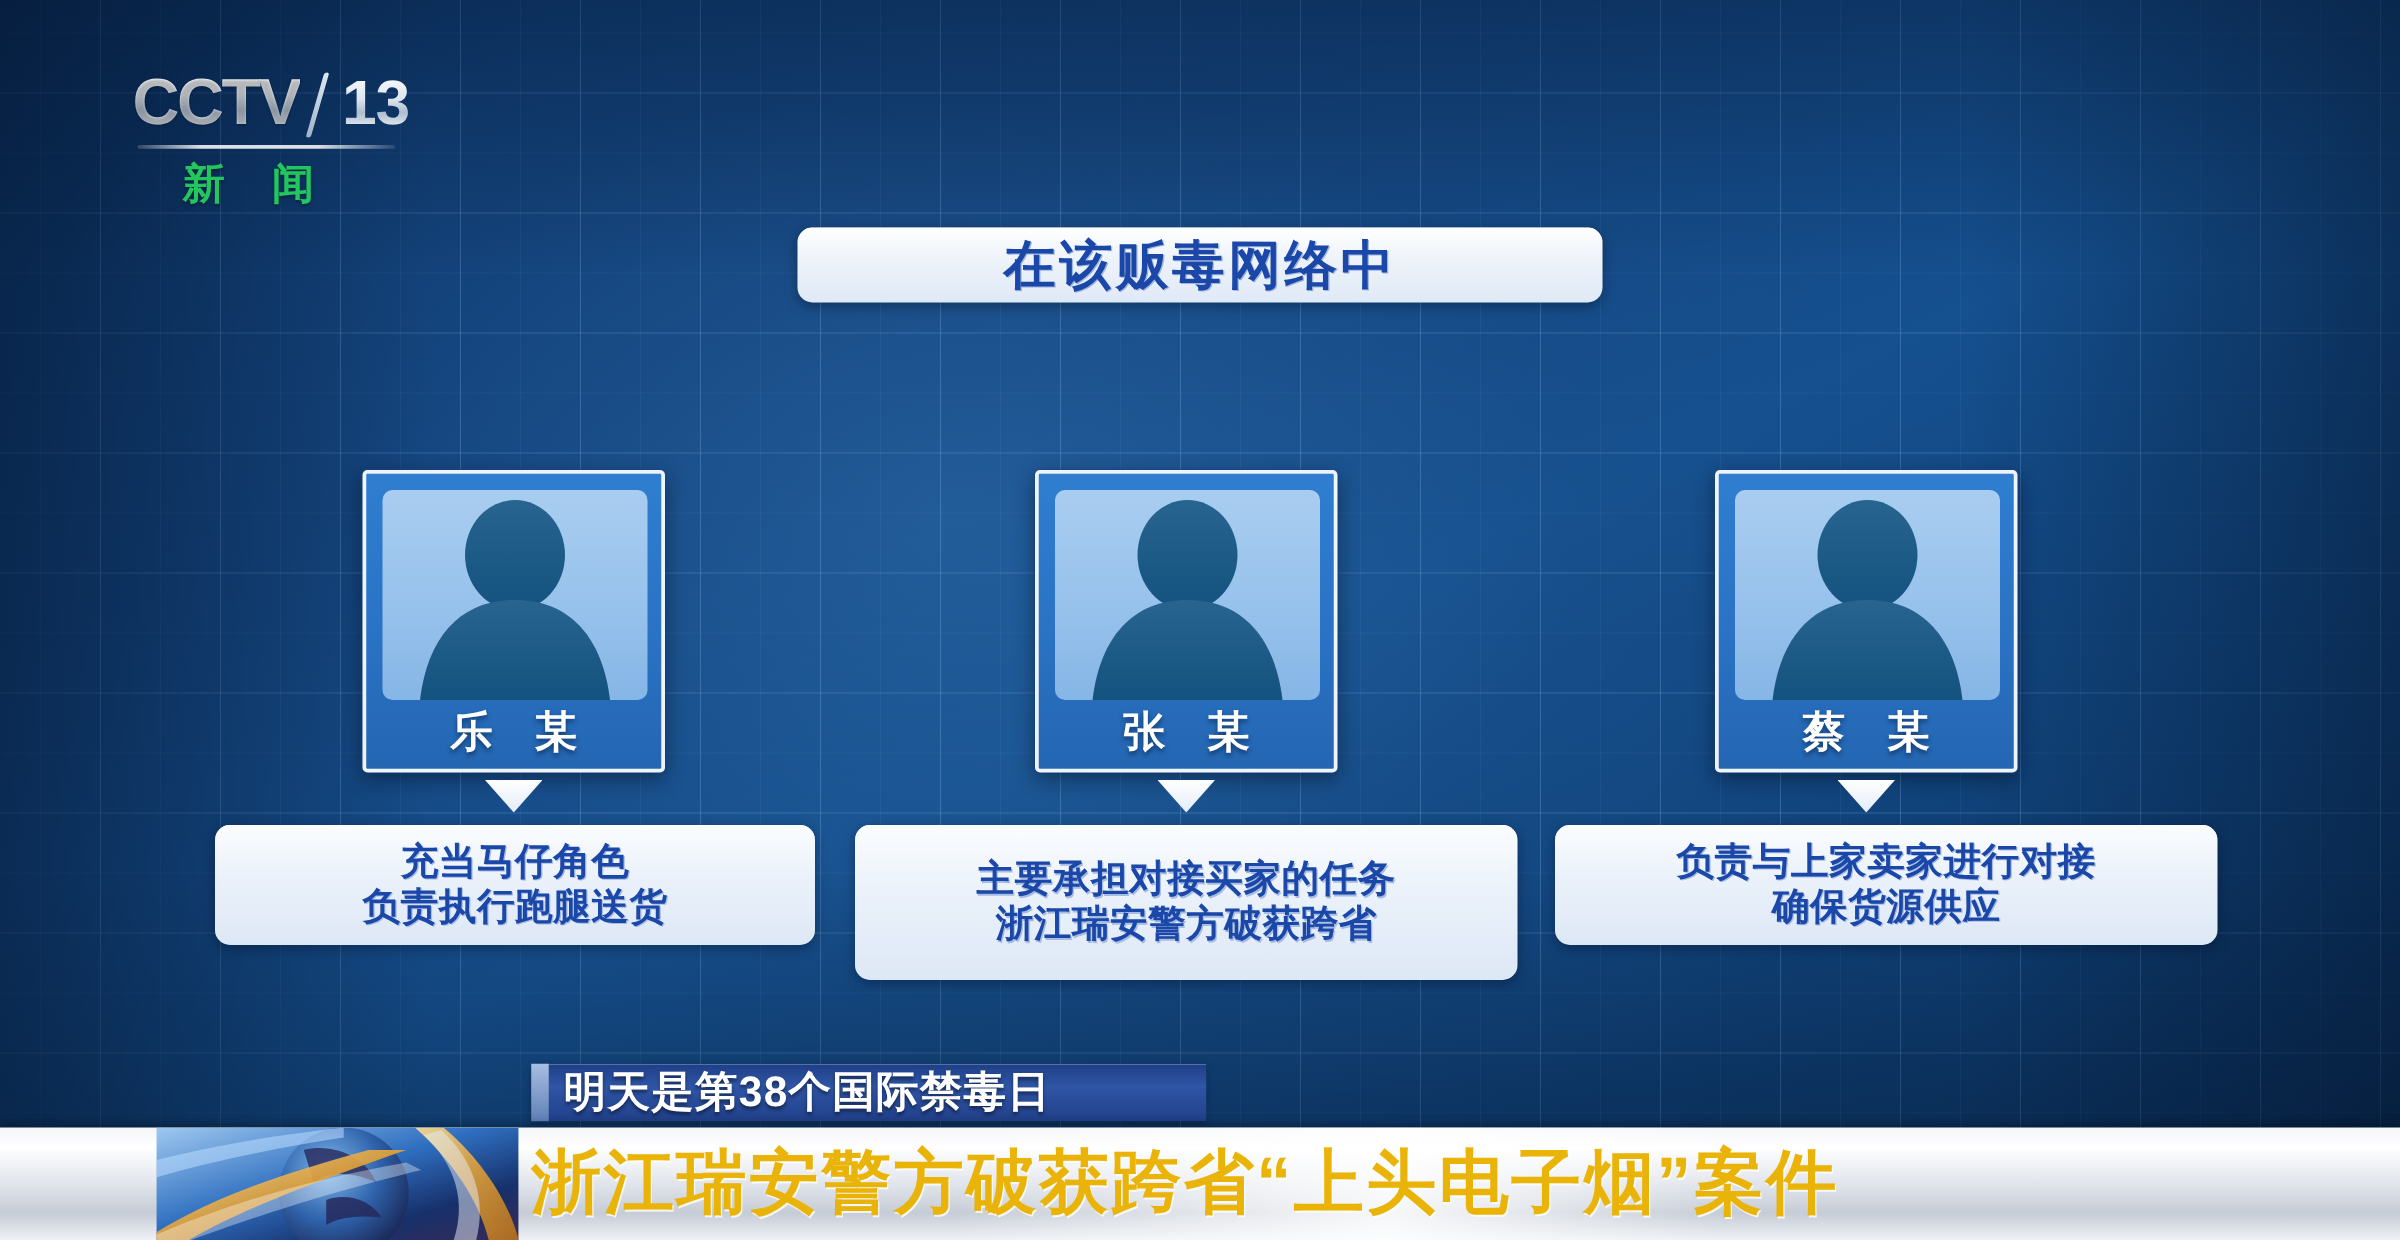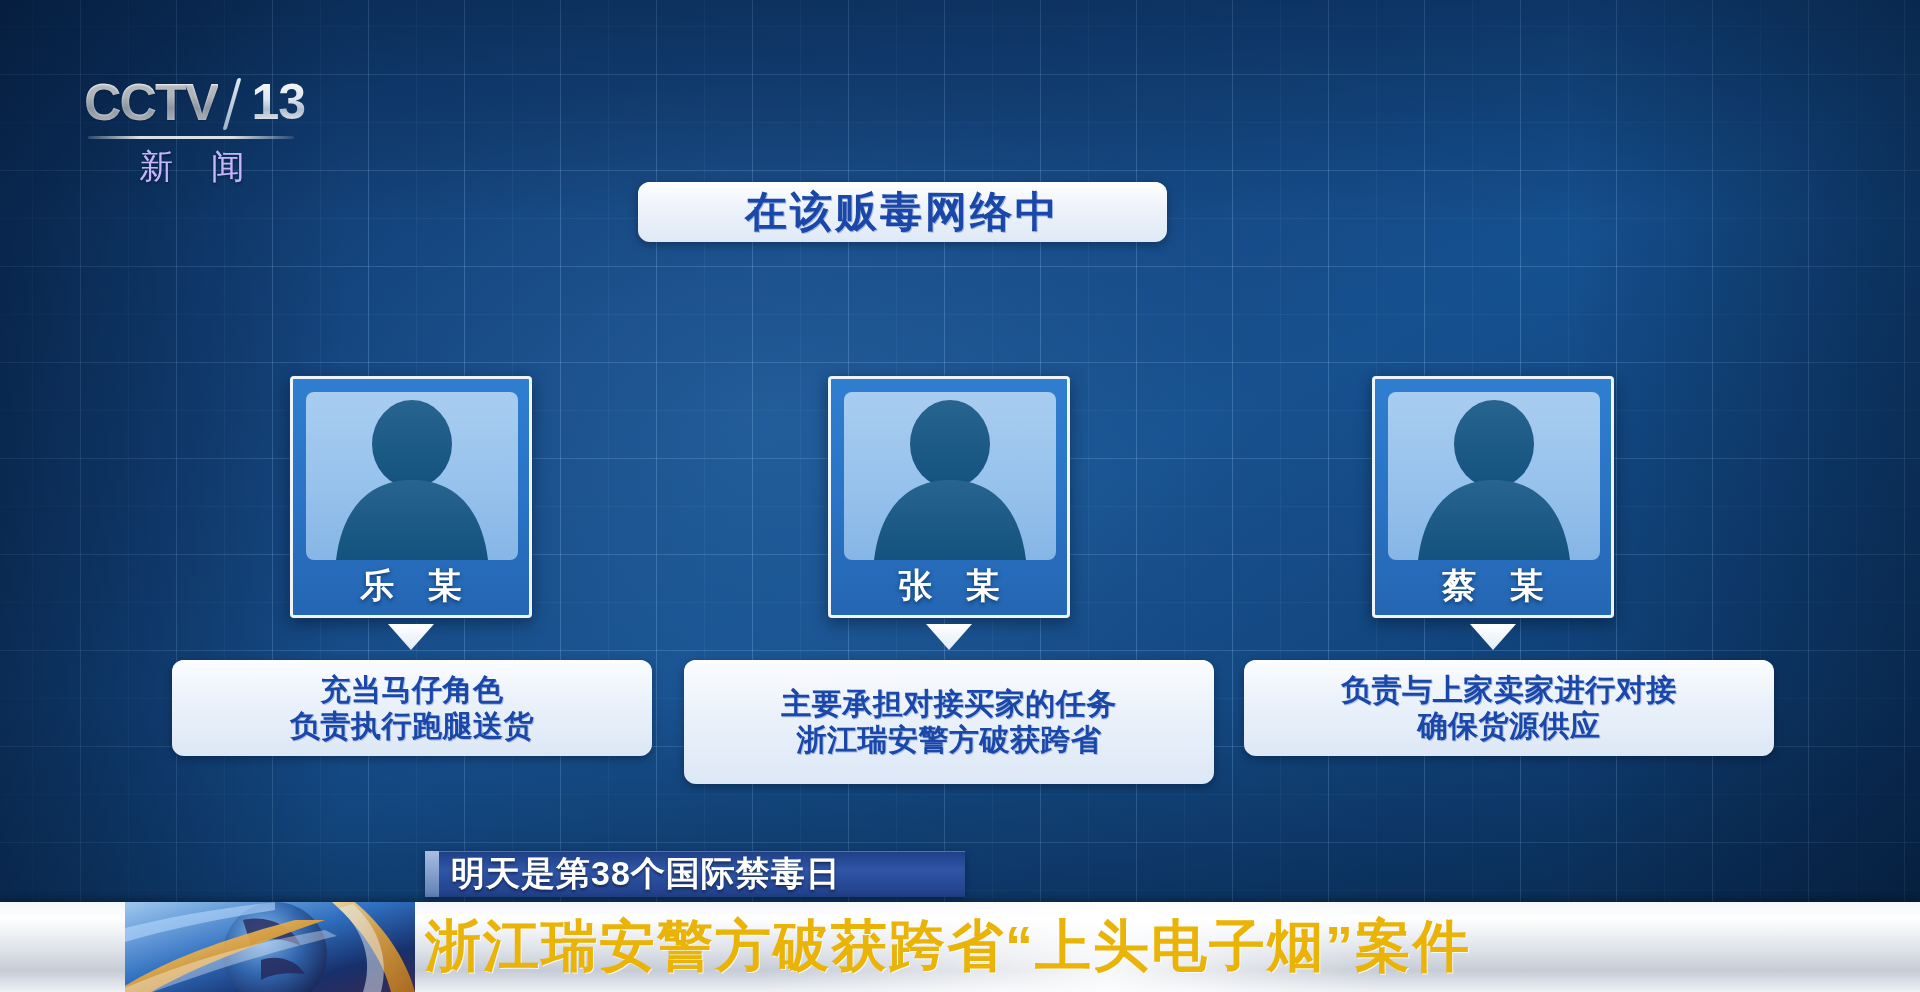--- a/index.html
+++ b/index.html
@@ -34,21 +34,21 @@
     background-position:-16px -22px;
   }
   .bg-vig{
     position:absolute;inset:0;
     background:
       linear-gradient(to right, rgba(4,22,48,0.55) 0%, rgba(4,22,48,0.0) 18%, rgba(4,22,48,0.0) 82%, rgba(4,22,48,0.5) 100%),
       linear-gradient(to bottom, rgba(4,22,48,0.35) 0%, rgba(4,22,48,0.0) 22%, rgba(4,22,48,0.0) 70%, rgba(4,22,48,0.45) 100%);
   }
 
   
-  .logo{position:absolute;left:84px;top:56px;width:230px;height:112px;margin-top:20px;}
+  .logo{position:absolute;left:106px;top:56px;width:230px;height:112px;}
   .logo-row{display:flex;align-items:flex-start;height:56px;}
   .logo-cctv{
     font-size:52px;font-weight:bold;letter-spacing:-2px;line-height:52px;
     font-family:"Liberation Sans","DejaVu Sans",sans-serif;
     background:linear-gradient(180deg,#ffffff 0%,#e8eef5 40%,#b9c6d6 62%,#ffffff 100%);
     -webkit-background-clip:text;background-clip:text;color:transparent;
     text-shadow:0 1px 2px rgba(0,0,0,0.25);
   }
   .logo-slash{
     display:inline-block;width:26px;height:54px;margin:0 2px 0 6px;position:relative;
@@ -62,28 +62,28 @@
     font-size:50px;font-weight:bold;line-height:52px;letter-spacing:-1px;
     background:linear-gradient(180deg,#ffffff 0%,#dde5ef 45%,#aebdcf 65%,#ffffff 100%);
     -webkit-background-clip:text;background-clip:text;color:transparent;
   }
   .logo-underline{
     position:absolute;left:4px;top:60px;width:206px;height:3px;
     background:linear-gradient(90deg,rgba(255,255,255,0.15),rgba(255,255,255,0.85) 25%,rgba(255,255,255,0.85) 70%,rgba(255,255,255,0.1));
     border-radius:2px;
   }
   .logo-xinwen{
-    position:absolute;left:40px;top:68px;width:150px;text-align:center;
-    font-size:34px;font-weight:normal;letter-spacing:14px;
-    color:#c4b5fd;text-shadow:0 2px 3px rgba(0,0,0,0.35);
+    position:absolute;left:40px;top:68px;width:150px;
+    font-size:34px;font-weight:bold;letter-spacing:14px;
+    color:#22c55e;text-shadow:0 2px 3px rgba(0,0,0,0.35);
   }
 
   
   .top-banner{
-    position:absolute;left:638px;top:182px;width:529px;height:60px;
+    position:absolute;left:638px;top:182px;width:644px;height:60px;
     border-radius:12px;
     background:linear-gradient(180deg,#ffffff 0%,#eef3fa 42%,#dfe9f6 100%);
     box-shadow:0 3px 9px rgba(0,10,30,0.35), inset 0 1px 0 rgba(255,255,255,0.9);
     display:flex;align-items:center;justify-content:center;
   }
   .top-banner-text{
     font-size:42px;font-weight:bold;letter-spacing:3px;color:#1a47a8;
     text-shadow:1px 1px 0 #9fb6e0;
     font-family:"Liberation Sans","DejaVu Sans",sans-serif;
   }

